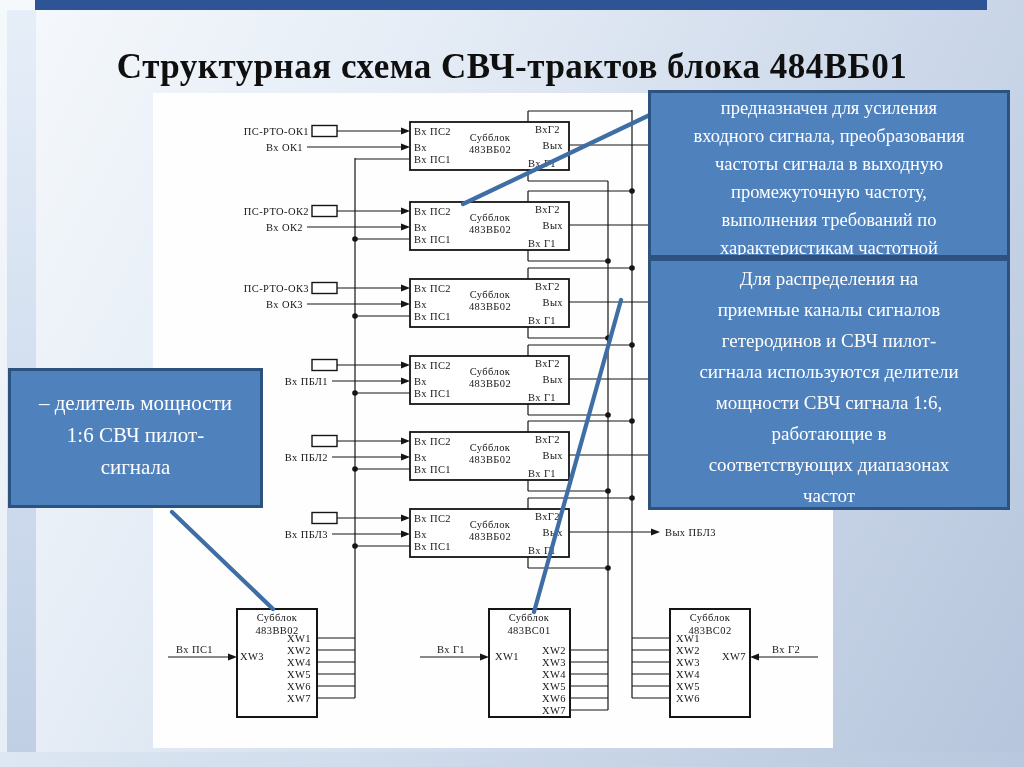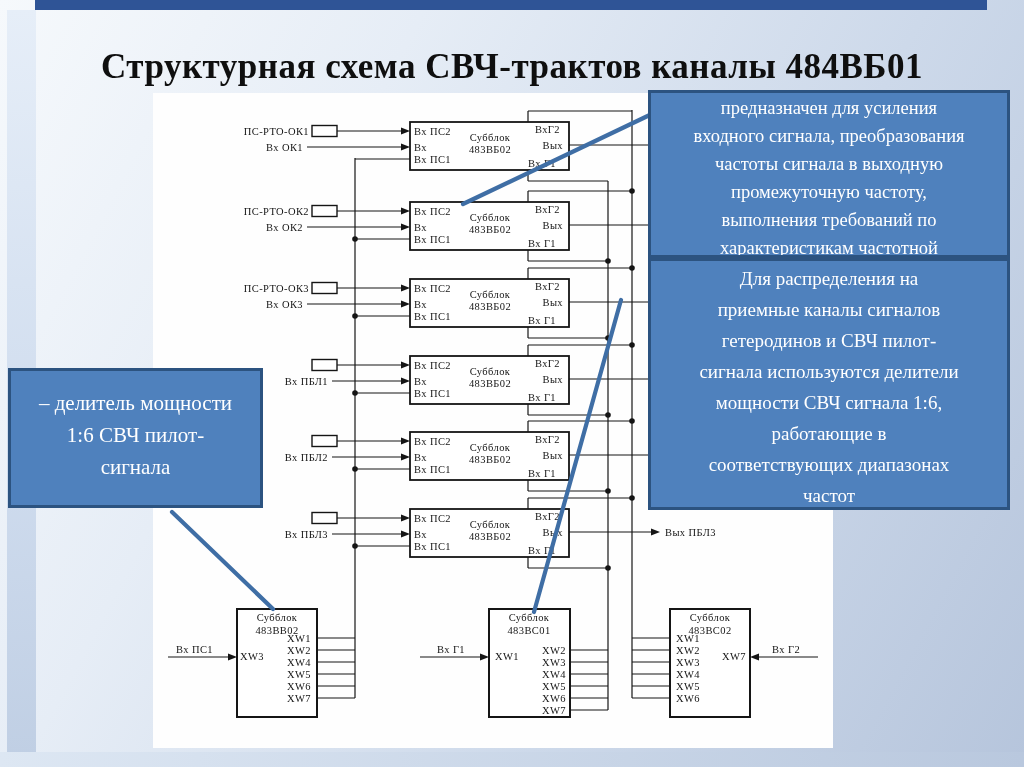--- a/index.html
+++ b/index.html
@@ -28,21 +28,21 @@
   #callout-right{left:648px;top:258px;width:362px;height:252px;font-size:19px;line-height:31px;padding:2px 8px;}
   #callout-left{left:8px;top:368px;width:255px;height:140px;font-size:21px;line-height:32px;padding:16px 4px;}
 </style>
 </head>
 <body>
 
 <div class="leftband"></div>
 <div class="topbar"></div>
 <div class="bottomband"></div>
 
-<h1 class="title">Структурная схема СВЧ-трактов каналы 484ВБ01</h1>
+<h1 class="title">Структурная схема СВЧ-трактов блока 484ВБ01</h1>
 
 <div class="panel"></div>
 
 <svg id="diagram" width="1024" height="767" viewBox="0 0 1024 767">
     <g>
       <line x1="355" y1="158" x2="355" y2="698" stroke="#151515" stroke-width="1.2"></line>
     </g>
     <g>
       <line x1="608" y1="181" x2="608" y2="710" stroke="#151515" stroke-width="1.2"></line>
     </g>

